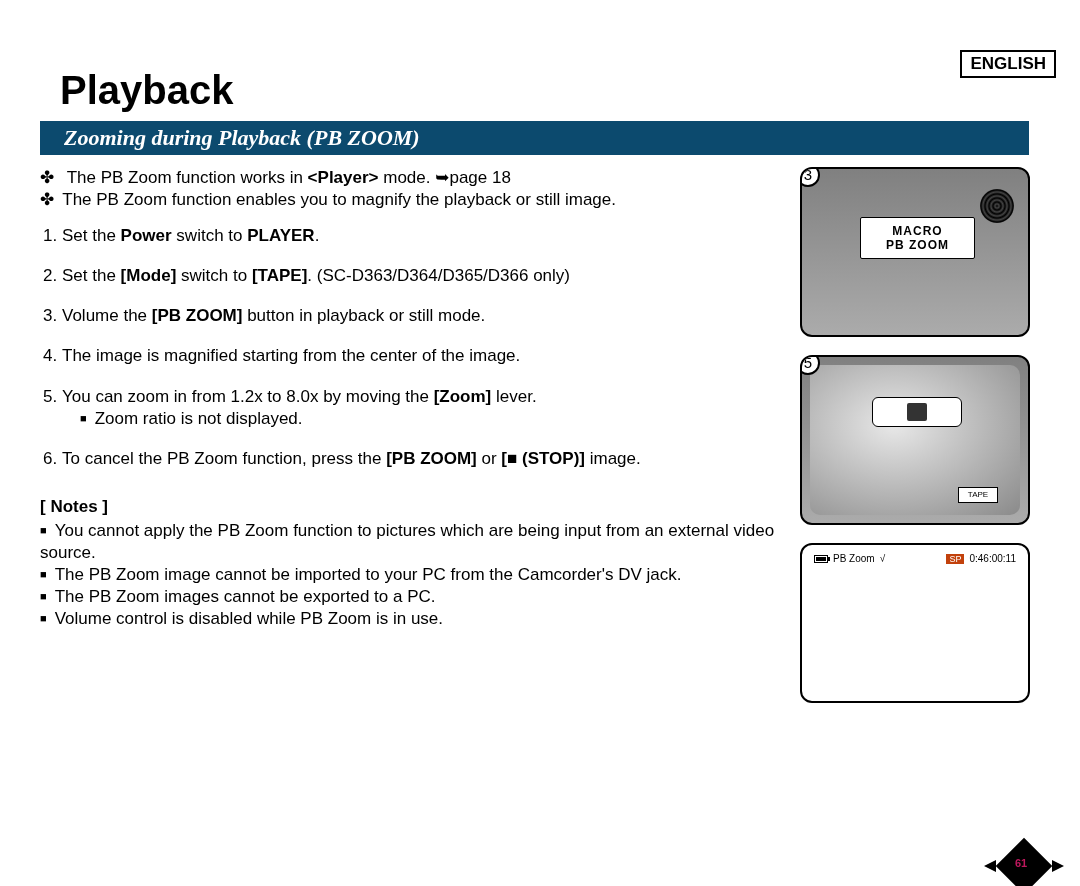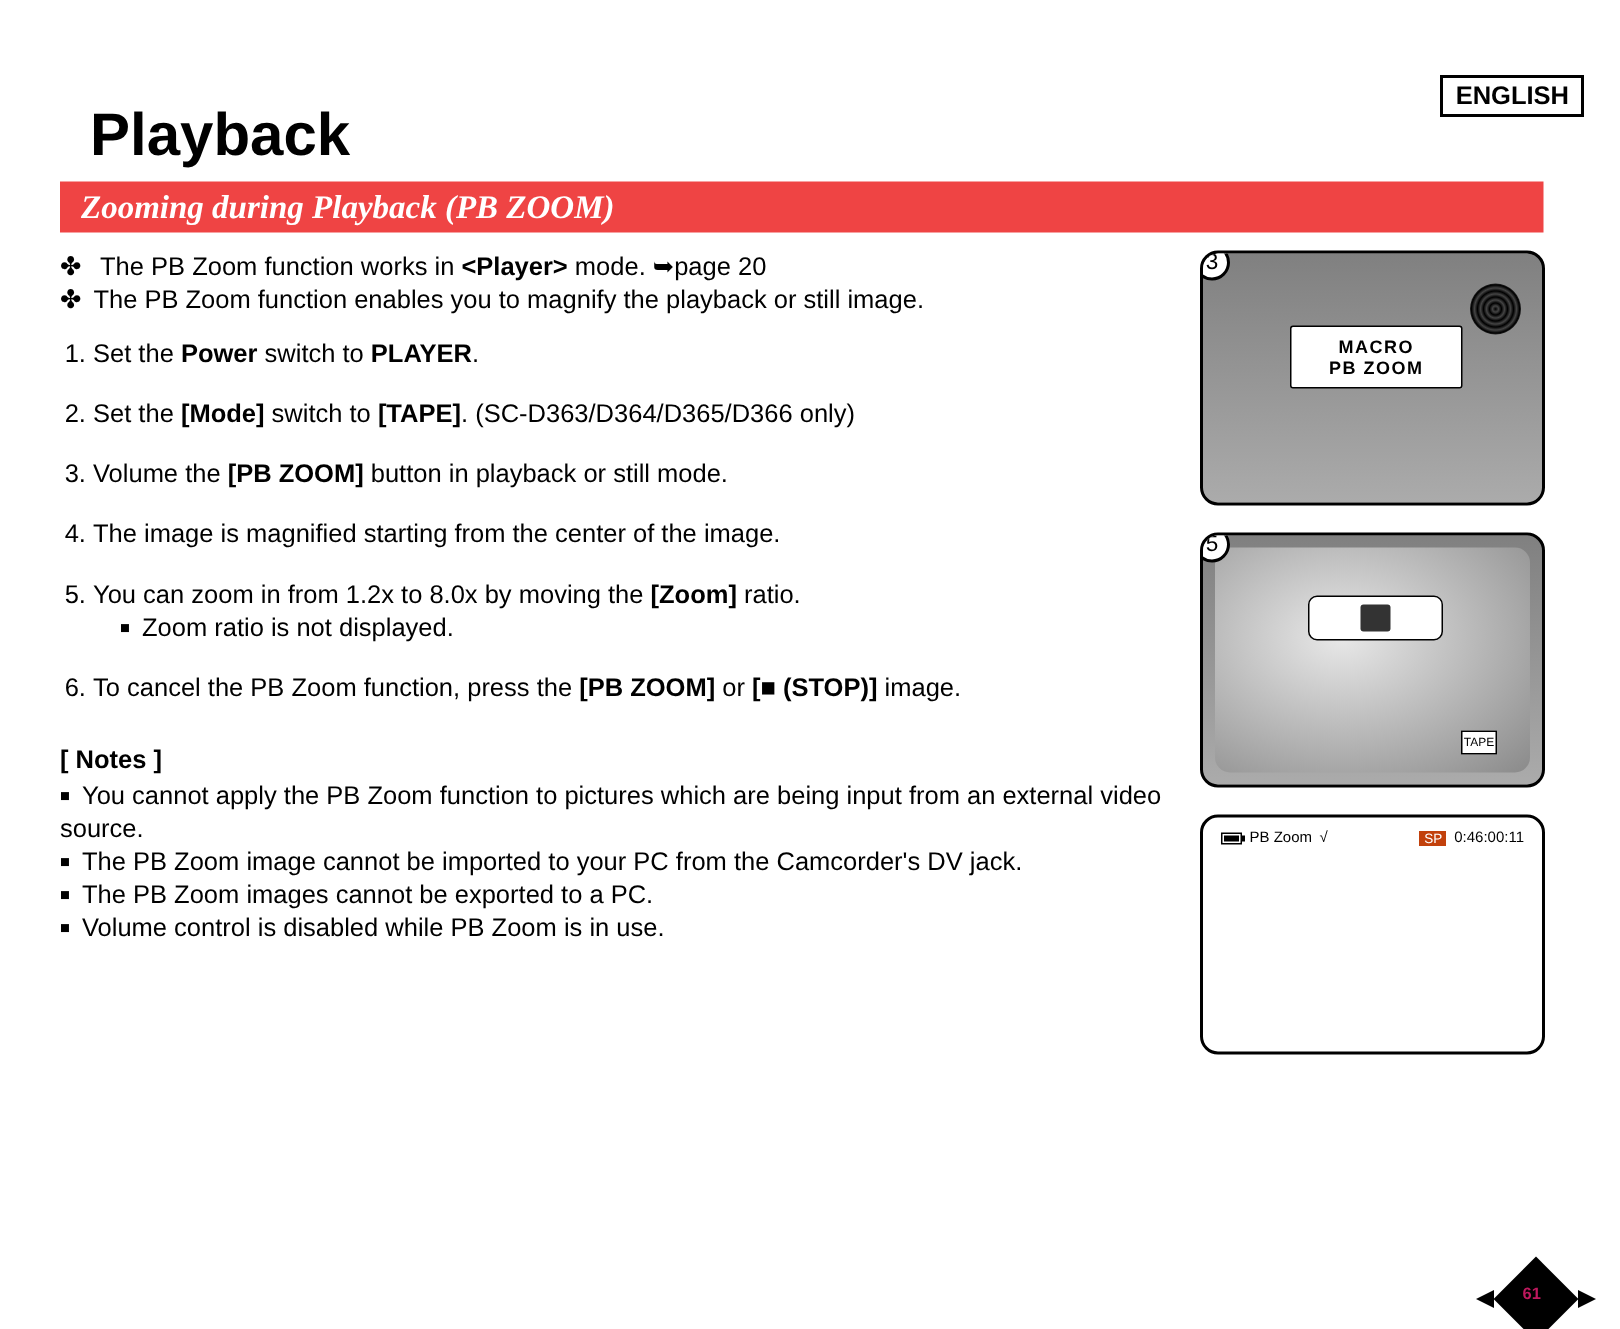--- a/index.html
+++ b/index.html
@@ -21,27 +21,27 @@
     font-weight: bold;
     font-size: 17px;
   }
   .title {
     font-size: 40px;
     font-weight: bold;
     margin-top: 18px;
     margin-left: 30px;
   }
   .section-bar {
-    background: #ef4444;
+    background: #0c4a6e;
     color: #fff;
     font-style: italic;
     font-family: "Times New Roman", serif;
     font-weight: bold;
     font-size: 22px;
-    padding: 4px 14px;
+    padding: 4px 24px;
     margin: 8px 21px 12px 10px;
   }
   .content {
     display: flex;
     padding: 0 10px;
   }
   .text-col {
     flex: 1;
     font-size: 17px;
     line-height: 1.3;
@@ -158,21 +158,21 @@
     left: 34px;
     width: 20px;
     height: 18px;
     background: #333;
     border-radius: 2px;
   }
   .tape-label {
     position: absolute;
     bottom: 20px;
     right: 30px;
-    width: 24px;
+    width: 40px;
     height: 16px;
     background: #fff;
     border: 1px solid #000;
     font-size: 8px;
     text-align: center;
     line-height: 14px;
   }
   .lcd {
     height: 160px;
     background: #fff;
@@ -264,38 +264,38 @@
 <div class="lang-box">ENGLISH</div>
 
 <div class="title">Playback</div>
 
 <div class="section-bar">Zooming during Playback (PB ZOOM)</div>
 
 <div class="content">
   <div class="text-col">
     <ul class="bullets">
       <li class="diamond">
-        <span>The PB Zoom function works in </span><b>&lt;Player&gt;</b><span> mode. ➥page 20</span>
+        <span>The PB Zoom function works in </span><b>&lt;Player&gt;</b><span> mode. ➥page 18</span>
       </li>
       <li class="diamond">The PB Zoom function enables you to magnify the playback or still image.</li>
     </ul>
 
     <ol>
       <li>
         <span>Set the </span><b>Power</b><span> switch to </span><b>PLAYER</b><span>.</span>
       </li>
       <li>
         <span>Set the </span><b>[Mode]</b><span> switch to </span><b>[TAPE]</b><span>. (SC-D363/D364/D365/D366 only)</span>
       </li>
       <li>
         <span>Volume the </span><b>[PB ZOOM]</b><span> button in playback or still mode.</span>
       </li>
       <li>The image is magnified starting from the center of the image.</li>
       <li>
-        <span>You can zoom in from 1.2x to 8.0x by moving the </span><b>[Zoom]</b><span> ratio.</span>
+        <span>You can zoom in from 1.2x to 8.0x by moving the </span><b>[Zoom]</b><span> lever.</span>
         <ul class="sub-square">
             <li>Zoom ratio is not displayed.</li>
           </ul>
       </li>
       <li>
         <span>To cancel the PB Zoom function, press the </span><b>[PB ZOOM]</b><span> or </span><b>[■ (STOP)]</b><span> image.</span>
       </li>
     </ol>
 
     <div class="notes-head">[ Notes ]</div>

